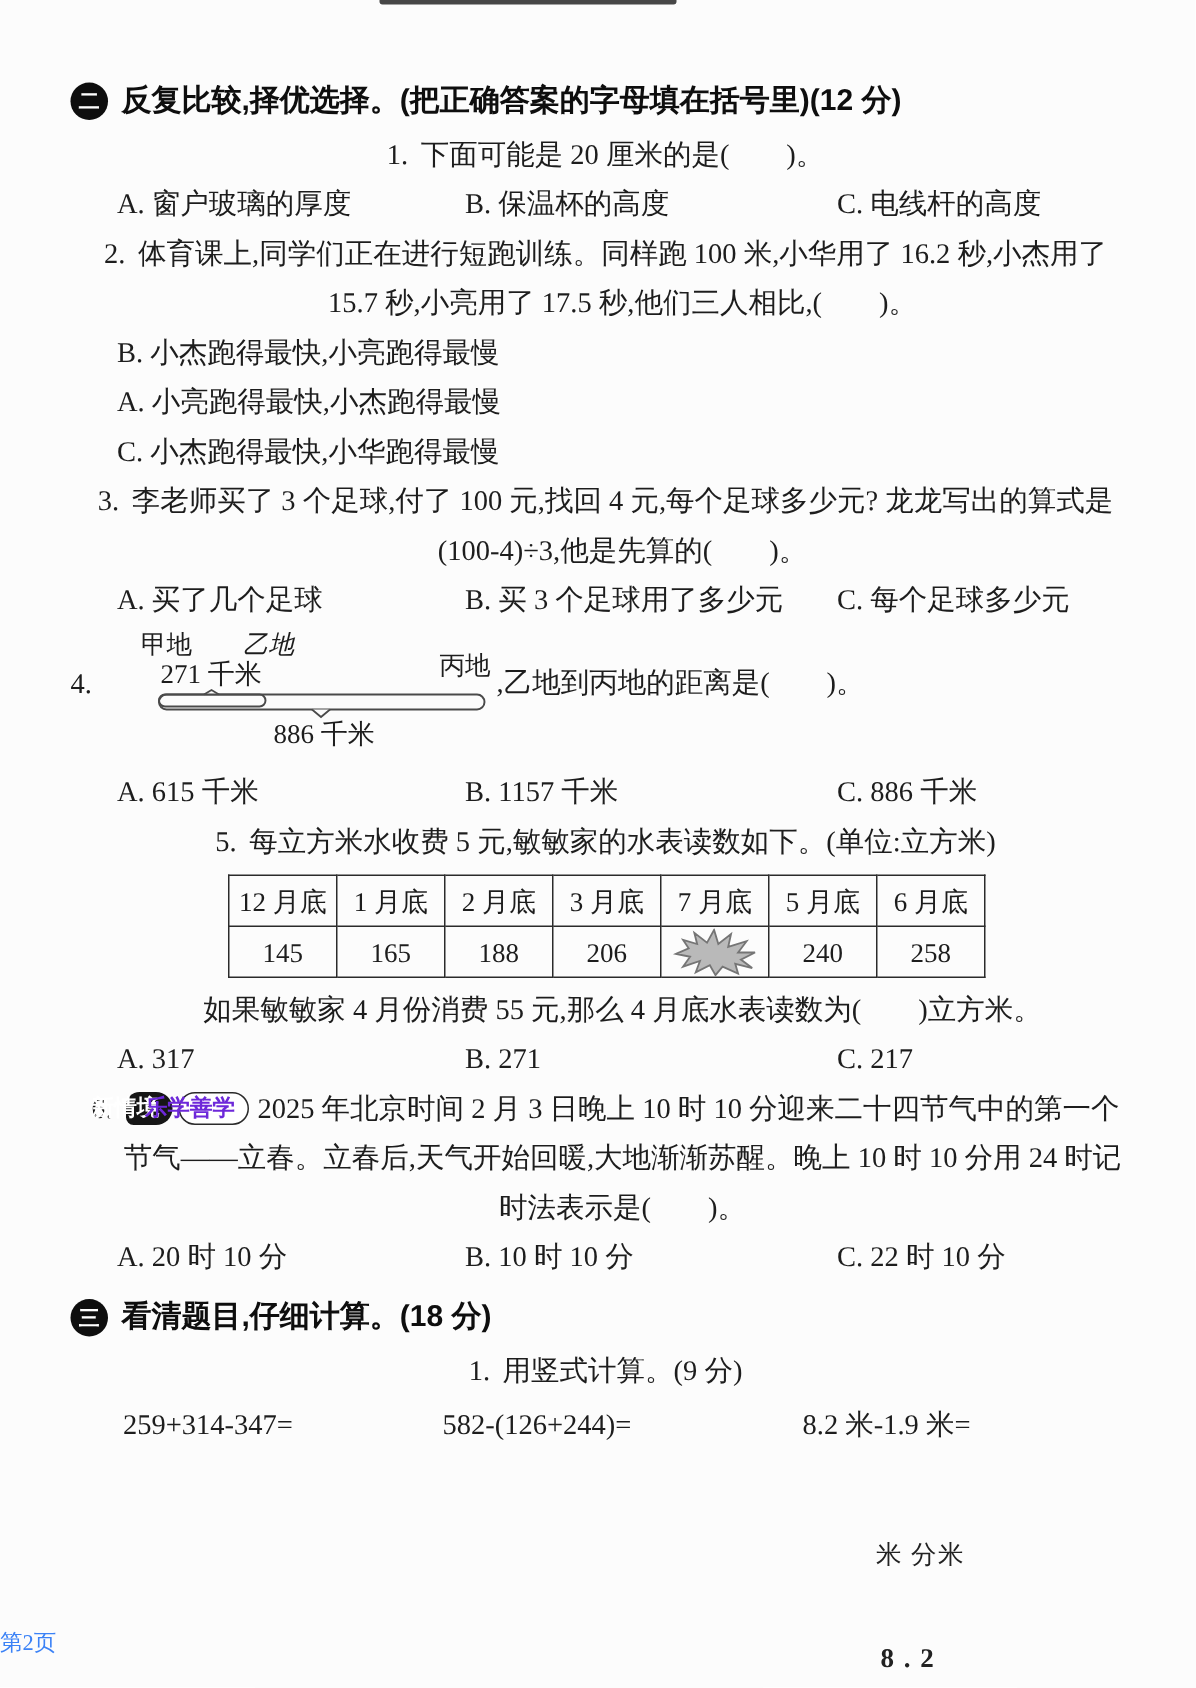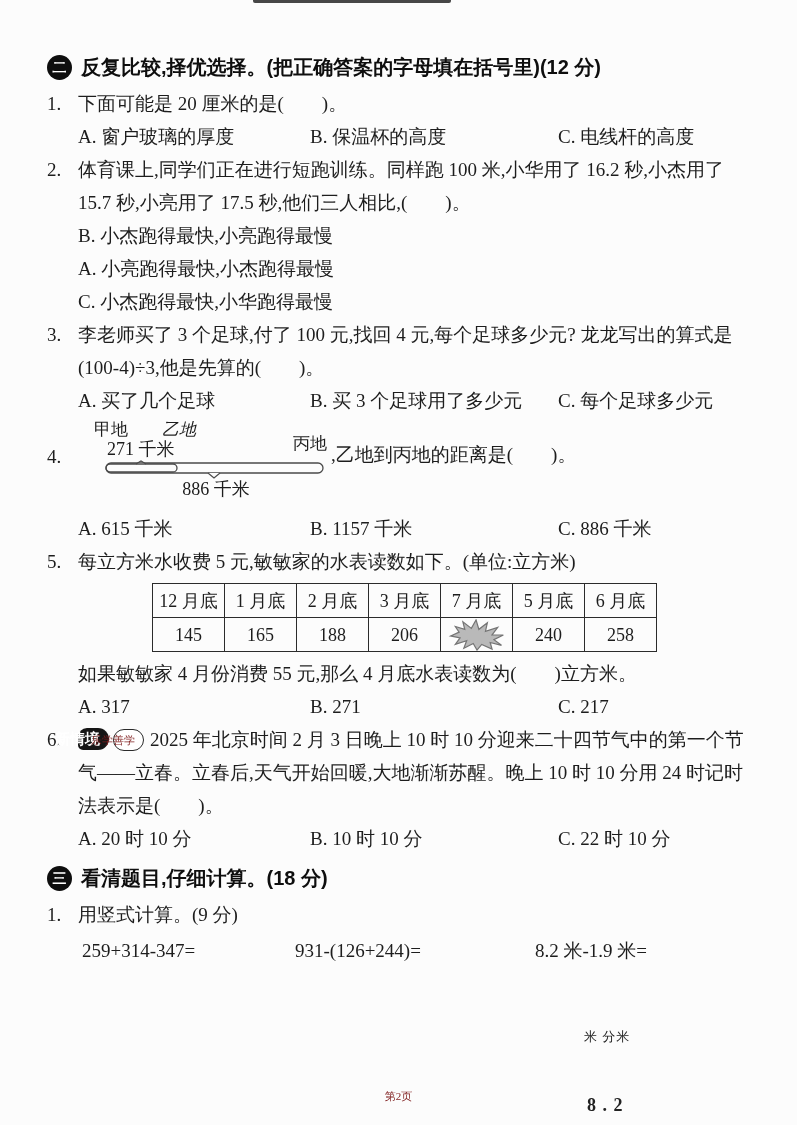--- a/index.html
+++ b/index.html
@@ -18,21 +18,21 @@
     font-weight:bold;font-size:20px;color:#0e0e0e;line-height:30px;
   }
   .sec-icon{
     width:25px;height:25px;border-radius:50%;background:#0e0e0e;color:#ffffff;
     display:flex;align-items:center;justify-content:center;
     font-size:14px;flex:0 0 25px;letter-spacing:0;
   }
   .sec2{margin-top:0;}
   .sec3{margin-top:8px;}
 
-  .q{margin:0;padding-left:31px;text-indent:-31px;}
+  .q{margin:0;padding-left:31px;text-indent:-31px;text-align:center;}
   .qnum{display:inline-block;width:31px;text-indent:0;}
 
   .opts3{display:grid;grid-template-columns:232px 248px 1fr;padding-left:31px;}
   .opts-stack div{padding-left:31px;}
 
   
   .q4{position:relative;height:92px;margin:3px 0 0 0;line-height:normal;}
   .q4 .qnum4{position:absolute;left:0;top:26px;}
   .q4 .lbl{position:absolute;font-size:17px;}
   .q4 .lbl-a{left:47px;top:-2px;}
@@ -53,34 +53,34 @@
   .splat-cell svg{display:block;margin:0 auto;}
 
   
   .badge-dark{
     display:inline-block;background:#161616;color:#ffffff;
     font-family:"Liberation Sans","DejaVu Sans",sans-serif;font-weight:bold;
     font-size:15px;line-height:22px;padding:0 8px;border-radius:9px 11px 11px 5px;
     vertical-align:2px;margin-right:4px;
   }
   .badge-light{
-    display:inline-block;color:#7f1d1d;border:1.6px solid #2a2a2a;background:#fff;
-    font-family:"Liberation Sans","DejaVu Sans",sans-serif;font-weight:normal;
-    font-size:11px;line-height:20px;padding:0 8px;border-radius:11px;
+    display:inline-block;color:#6d28d9;border:1.6px solid #2a2a2a;background:#fff;
+    font-family:"Liberation Sans","DejaVu Sans",sans-serif;font-weight:bold;
+    font-size:15px;line-height:20px;padding:0 8px;border-radius:11px;
     vertical-align:2px;margin-right:6px;
   }
 
   
   .exprs{display:grid;grid-template-columns:213px 240px 1fr;padding-left:35px;margin-top:3px;}
   .calc-area{position:relative;height:125px;}
   .vcalc{position:absolute;left:512px;top:12px;font-size:18px;line-height:23px;white-space:pre;color:#222;}
-  .vc-units{padding-left:25px;font-size:13px;letter-spacing:1px;}
+  .vc-units{padding-left:25px;font-size:17px;letter-spacing:1px;}
   .vc-r1{padding-left:28px;letter-spacing:1px;font-weight:bold;}
 
-  .footer{position:absolute;bottom:12px;left:0;right:0;text-align:center;font-size:11px;color:#7f1d1d;}
+  .footer{position:absolute;bottom:12px;left:0;right:0;font-size:15px;color:#3b82f6;}
 </style>
 </head>
 <body>
 
 <div class="page">
   <div class="scan-edge"></div>
 
   <div class="content">
 
     <div class="sec-header sec2">
@@ -181,21 +181,21 @@
 
     <div class="sec-header sec3">
       <span class="sec-icon">三</span>
       <span>看清题目,仔细计算。(18 分)</span>
     </div>
 
     <p class="q"><span class="qnum">1.</span><span>用竖式计算。(9 分)</span></p>
 
     <div class="exprs">
       <span>259+314-347=</span>
-      <span>931-(126+244)=</span>
+      <span>582-(126+244)=</span>
       <span>8.2 米-1.9 米=</span>
     </div>
 
     <div class="calc-area">
       <div class="vcalc">
         <div class="vc-units">米 分米</div>
         <div class="vc-r1">8 . 2</div>
         
       </div>
     </div>

